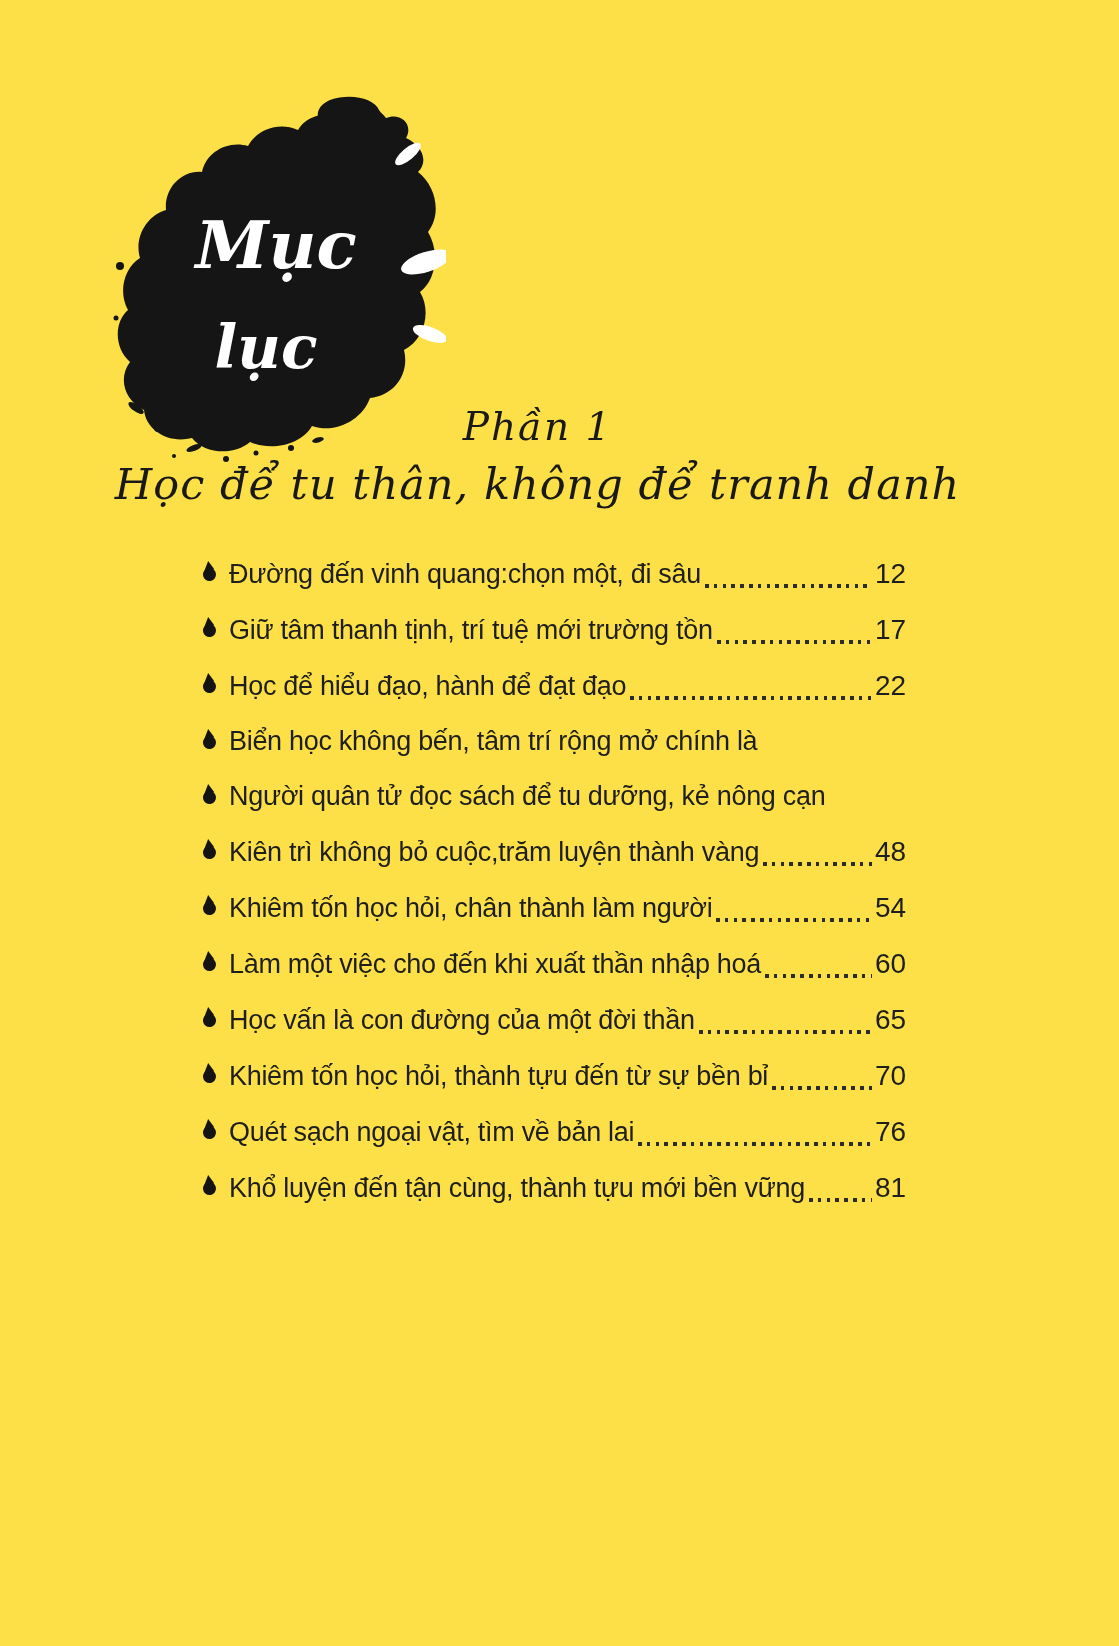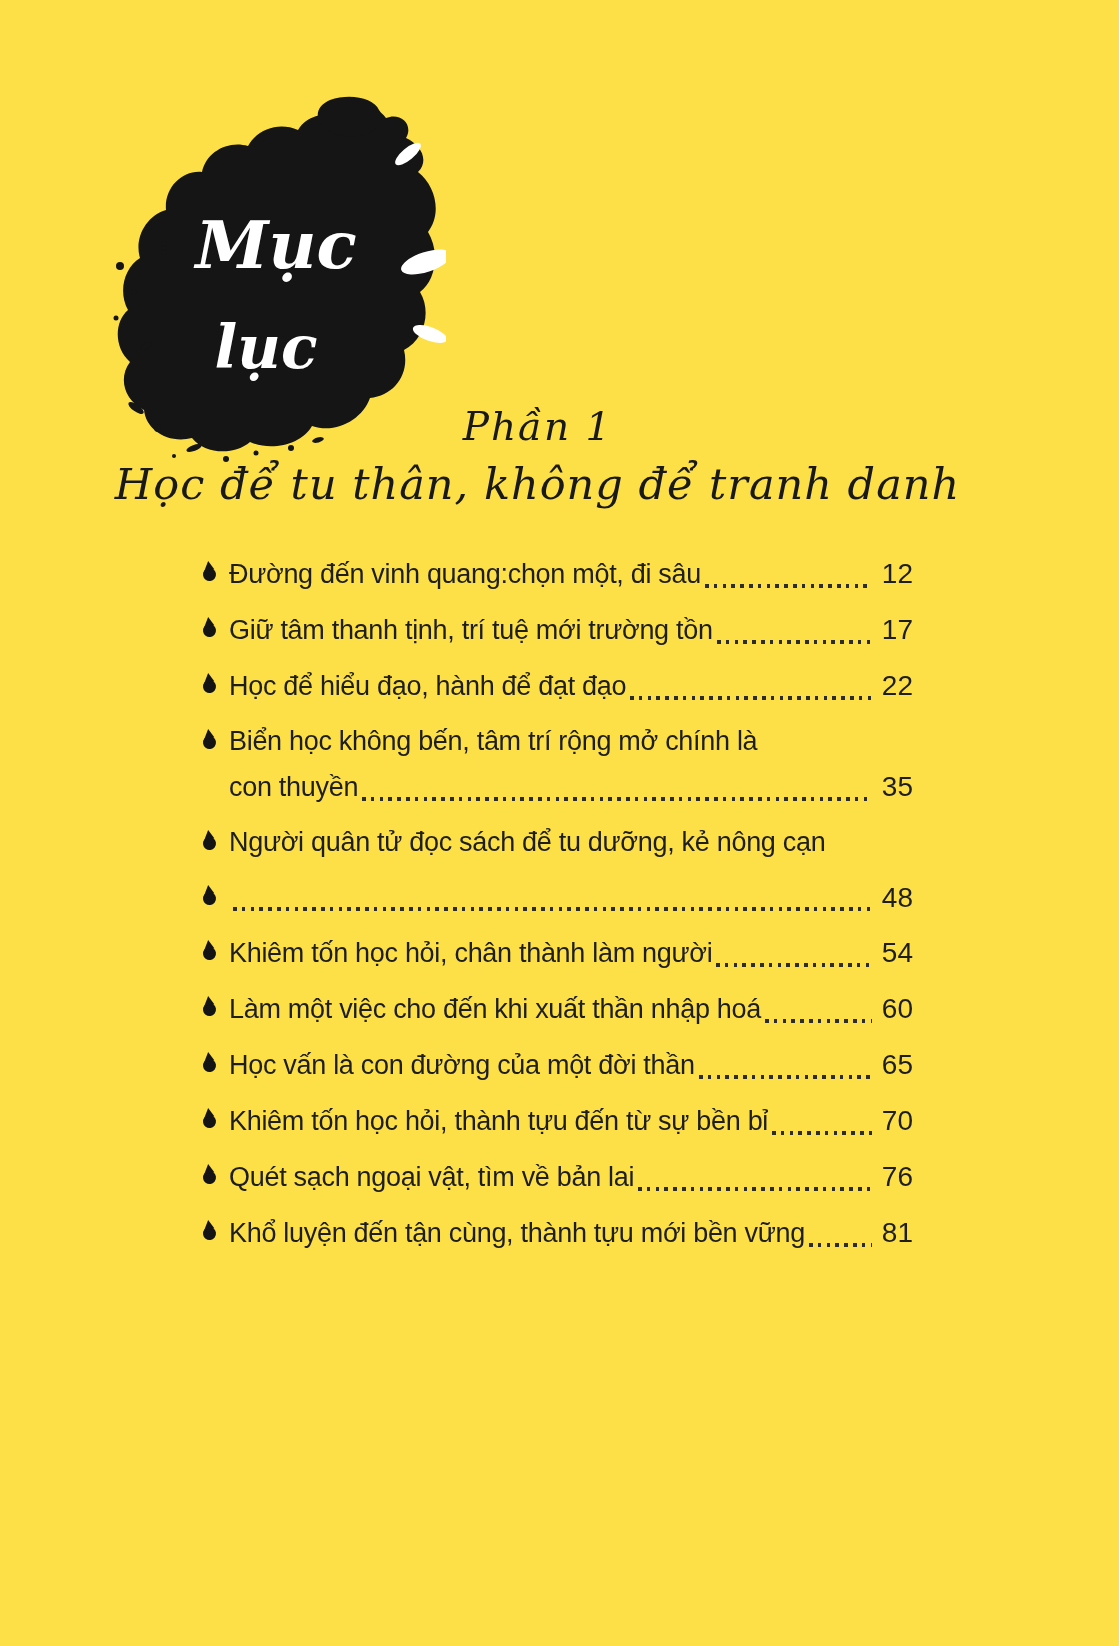--- a/index.html
+++ b/index.html
@@ -48,21 +48,21 @@
     font-size:27px; line-height:45px; letter-spacing:-0.3px;
     color:#1e1e1e;
   }
   .leader {
     flex:1 1 auto; min-width:10px; height:4px;
     align-self:flex-end; margin:0 3px 9px 4px;
     background-image:repeating-linear-gradient(to right,#2c2c2c 0 3.6px,transparent 3.6px 8.8px);
   }
   .page-num {
     flex:0 0 auto; font-size:28px; line-height:45px;
-    min-width:38px; text-align:right; color:#1e1e1e;
+    min-width:38px; text-align:left; color:#1e1e1e;
   }
 
   
   .drop {
     flex:0 0 auto; width:13px; height:13px;
     margin:17px 13px 0 0;
     background:#141414; border-radius:50%;
     position:relative; transform:rotate(-8deg);
   }
   .drop::before {
@@ -153,39 +153,35 @@
             <span class="page-num">22</span>
           </div>
         </div>
       </li>
       <li class="toc-entry">
         <span class="drop"></span>
         <div class="entry-body">
           <div class="entry-line">
             <span class="entry-text">Biển học không bến, tâm trí rộng mở chính là</span>
           </div>
-          <div class="entry-line">
-            <span class="entry-text">con thuyền</span>
-            <span class="leader"></span>
-            <span class="page-num">35</span>
-          </div>
         </div>
       </li>
       <li class="toc-entry">
         <span class="drop"></span>
         <div class="entry-body">
           <div class="entry-line">
             <span class="entry-text">Người quân tử đọc sách để tu dưỡng, kẻ nông cạn</span>
           </div>
         </div>
       </li>
       <li class="toc-entry">
         <span class="drop"></span>
         <div class="entry-body">
           <div class="entry-line">
+            <span class="entry-text">Kiên trì không bỏ cuộc,trăm luyện thành vàng</span>
             <span class="leader"></span>
             <span class="page-num">48</span>
           </div>
         </div>
       </li>
       <li class="toc-entry">
         <span class="drop"></span>
         <div class="entry-body">
           <div class="entry-line">
             <span class="entry-text">Khiêm tốn học hỏi, chân thành làm người</span>

